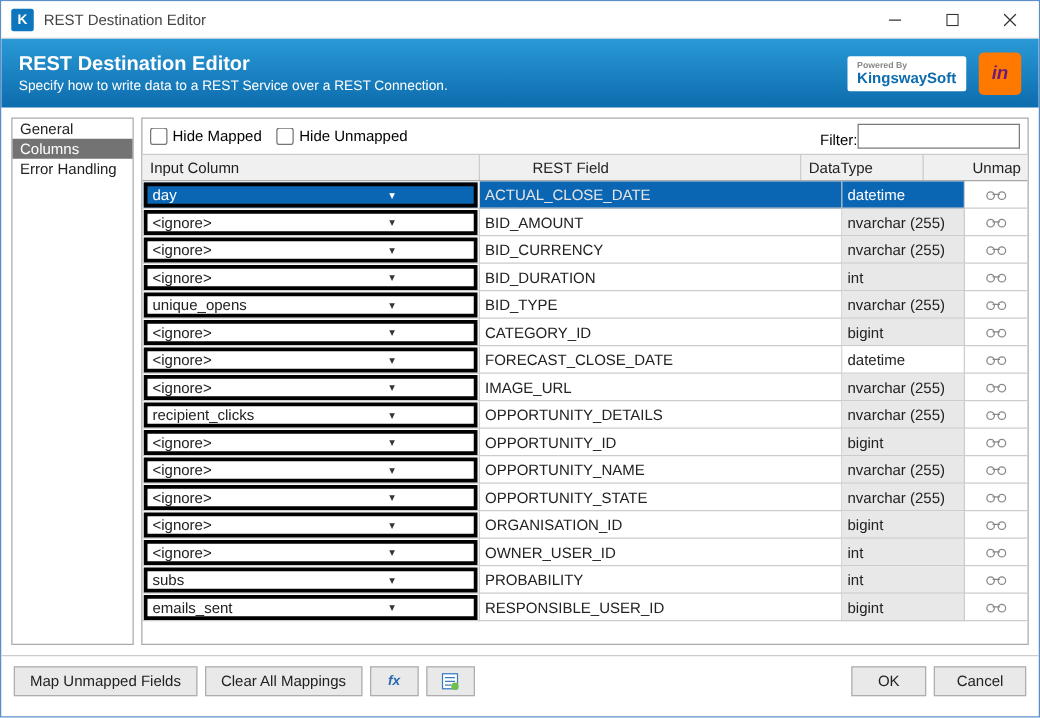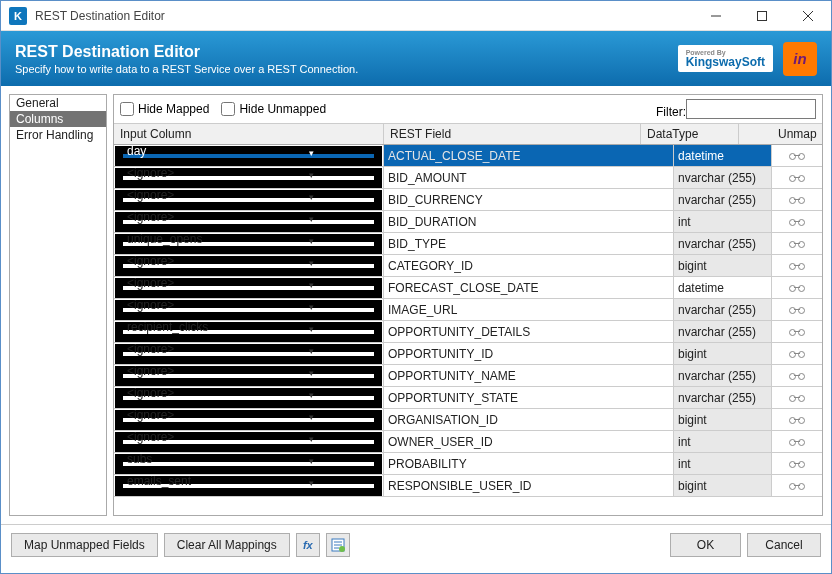--- a/index.html
+++ b/index.html
@@ -21,47 +21,47 @@
 .sidebar .navitem.selected { background: #737373; color: #fff; }
 .main { flex: 1; display: flex; flex-direction: column; border: 1px solid #aaa; }
 .toolbar-row { display: flex; align-items: center; padding: 4px 6px; gap: 12px; border-bottom: 1px solid #ccc; }
 .chk { display: flex; align-items: flex-start; gap: 4px; }
 .chk input { width: 14px; height: 14px; }
 .filter-wrap { margin-left: auto; display: flex; align-items: flex-end; gap: 0; }
 .filter-wrap input { width: 130px; height: 20px; border: 1px solid #7a7a7a; padding: 0 4px; }
 .grid-head { display: flex; background: #f0f0f0; border-bottom: 1px solid #aaa; }
 .grid-head > div { padding: 3px 6px; border-right: 1px solid #ccc; font-weight: normal; color: #222; }
 .col-input { width: 270px; }
-.col-rest  { flex: 1; }
+.col-rest  { flex: 1; margin-left: 36px; }
 .col-type  { width: 98px; }
 .col-unmap { width: 50px; text-align: center; border-right: none !important; margin-left: 33px; }
 .grid-body { flex: 1; overflow: auto; }
 .g-row { display: flex; height: 22px; align-items: stretch; }
 .g-row > div { border-right: 1px solid #ccc; border-bottom: 1px solid #ccc; display: flex; align-items: center; padding: 0 4px; color: #222; }
 .cell-input { width: 270px; padding: 0 !important; }
-.cell-input .combo { flex: 1; height: 20px; margin: 1px; border: 8px solid #000000; display: flex; align-items: flex-end; background: #fff; }
+.cell-input .combo { flex: 1; height: 20px; margin: 1px; border: 3px solid #000000; display: flex; align-items: center; background: #fff; }
 .cell-input .combo span { flex: 1; padding: 0 4px; overflow: hidden; white-space: nowrap; }
 .cell-input .combo .dd { width: 16px; text-align: center; color: #333; font-size: 9px; }
 .cell-rest { flex: 1; }
 .cell-type { width: 98px; background: #e8e8e8; text-align: right; }
 .cell-type.plain { background: #fff; }
 .cell-unmap { width: 50px; justify-content: center; border-right: none !important; }
 .unmap-icon { width: 16px; height: 12px; position: relative; }
 .unmap-icon::before, .unmap-icon::after { content: ""; position: absolute; width: 5px; height: 5px; border: 1px solid #888; border-radius: 50%; top: 3px; }
 .unmap-icon::before { left: 0; }
 .unmap-icon::after { right: 0; }
 .unmap-icon .bar { position: absolute; top: 5px; left: 5px; right: 5px; height: 1px; background: #888; }
 .g-row.selected .cell-input .combo { background: #0a66b3; color: #fff; }
 .g-row.selected .cell-rest { background: #0a66b3; color: #e5e5e5; }
 .g-row.selected .cell-type { background: #0a66b3; color: #fff; }
 .g-row.selected .cell-input .combo .dd { color: #fff; }
 .footer { height: 40px; border-top: 1px solid #ccc; display: flex; align-items: center; padding: 0 10px; gap: 6px; }
 .footer button { height: 24px; padding: 0 12px; background: #e9e9e9; border: 1px solid #adadad; cursor: default; color: #222; }
 .footer .spacer { flex: 1; }
-.footer .icon-btn { width: 24px; padding: 0; display: flex; align-items: center; justify-content: center; text-align: center; }
+.footer .icon-btn { width: 39px; padding: 0; display: flex; align-items: center; justify-content: center; text-align: center; }
 .fx-icon { font-style: italic; font-weight: bold; color: #2a6bb0; font-size: 11px; }
 .script-icon { width: 14px; height: 14px; }
 </style>
 </head>
 <body>
 
 <div class="titlebar">
   <div class="app-icon">K</div>
   <div class="title">REST Destination Editor</div>
   <div class="win-btn">
@@ -374,15 +374,15 @@
       <span class="fx-icon">fx</span>
     </button>
   <button class="icon-btn">
     <svg class="script-icon" viewBox="0 0 14 14">
       <rect x="1" y="1" width="12" height="12" fill="#fff" stroke="#3a7bbf"></rect>
       <path d="M3 4 H11 M3 7 H11 M3 10 H8" stroke="#3a7bbf" stroke-width="1"></path>
       <circle cx="11" cy="11" r="3" fill="#6fbf4a"></circle>
     </svg>
   </button>
   <div class="spacer"></div>
-  <button style="width:71px">OK</button>
+  <button style="width:60px">OK</button>
   <button style="width:74px">Cancel</button>
 </div>
 
 </body></html>

